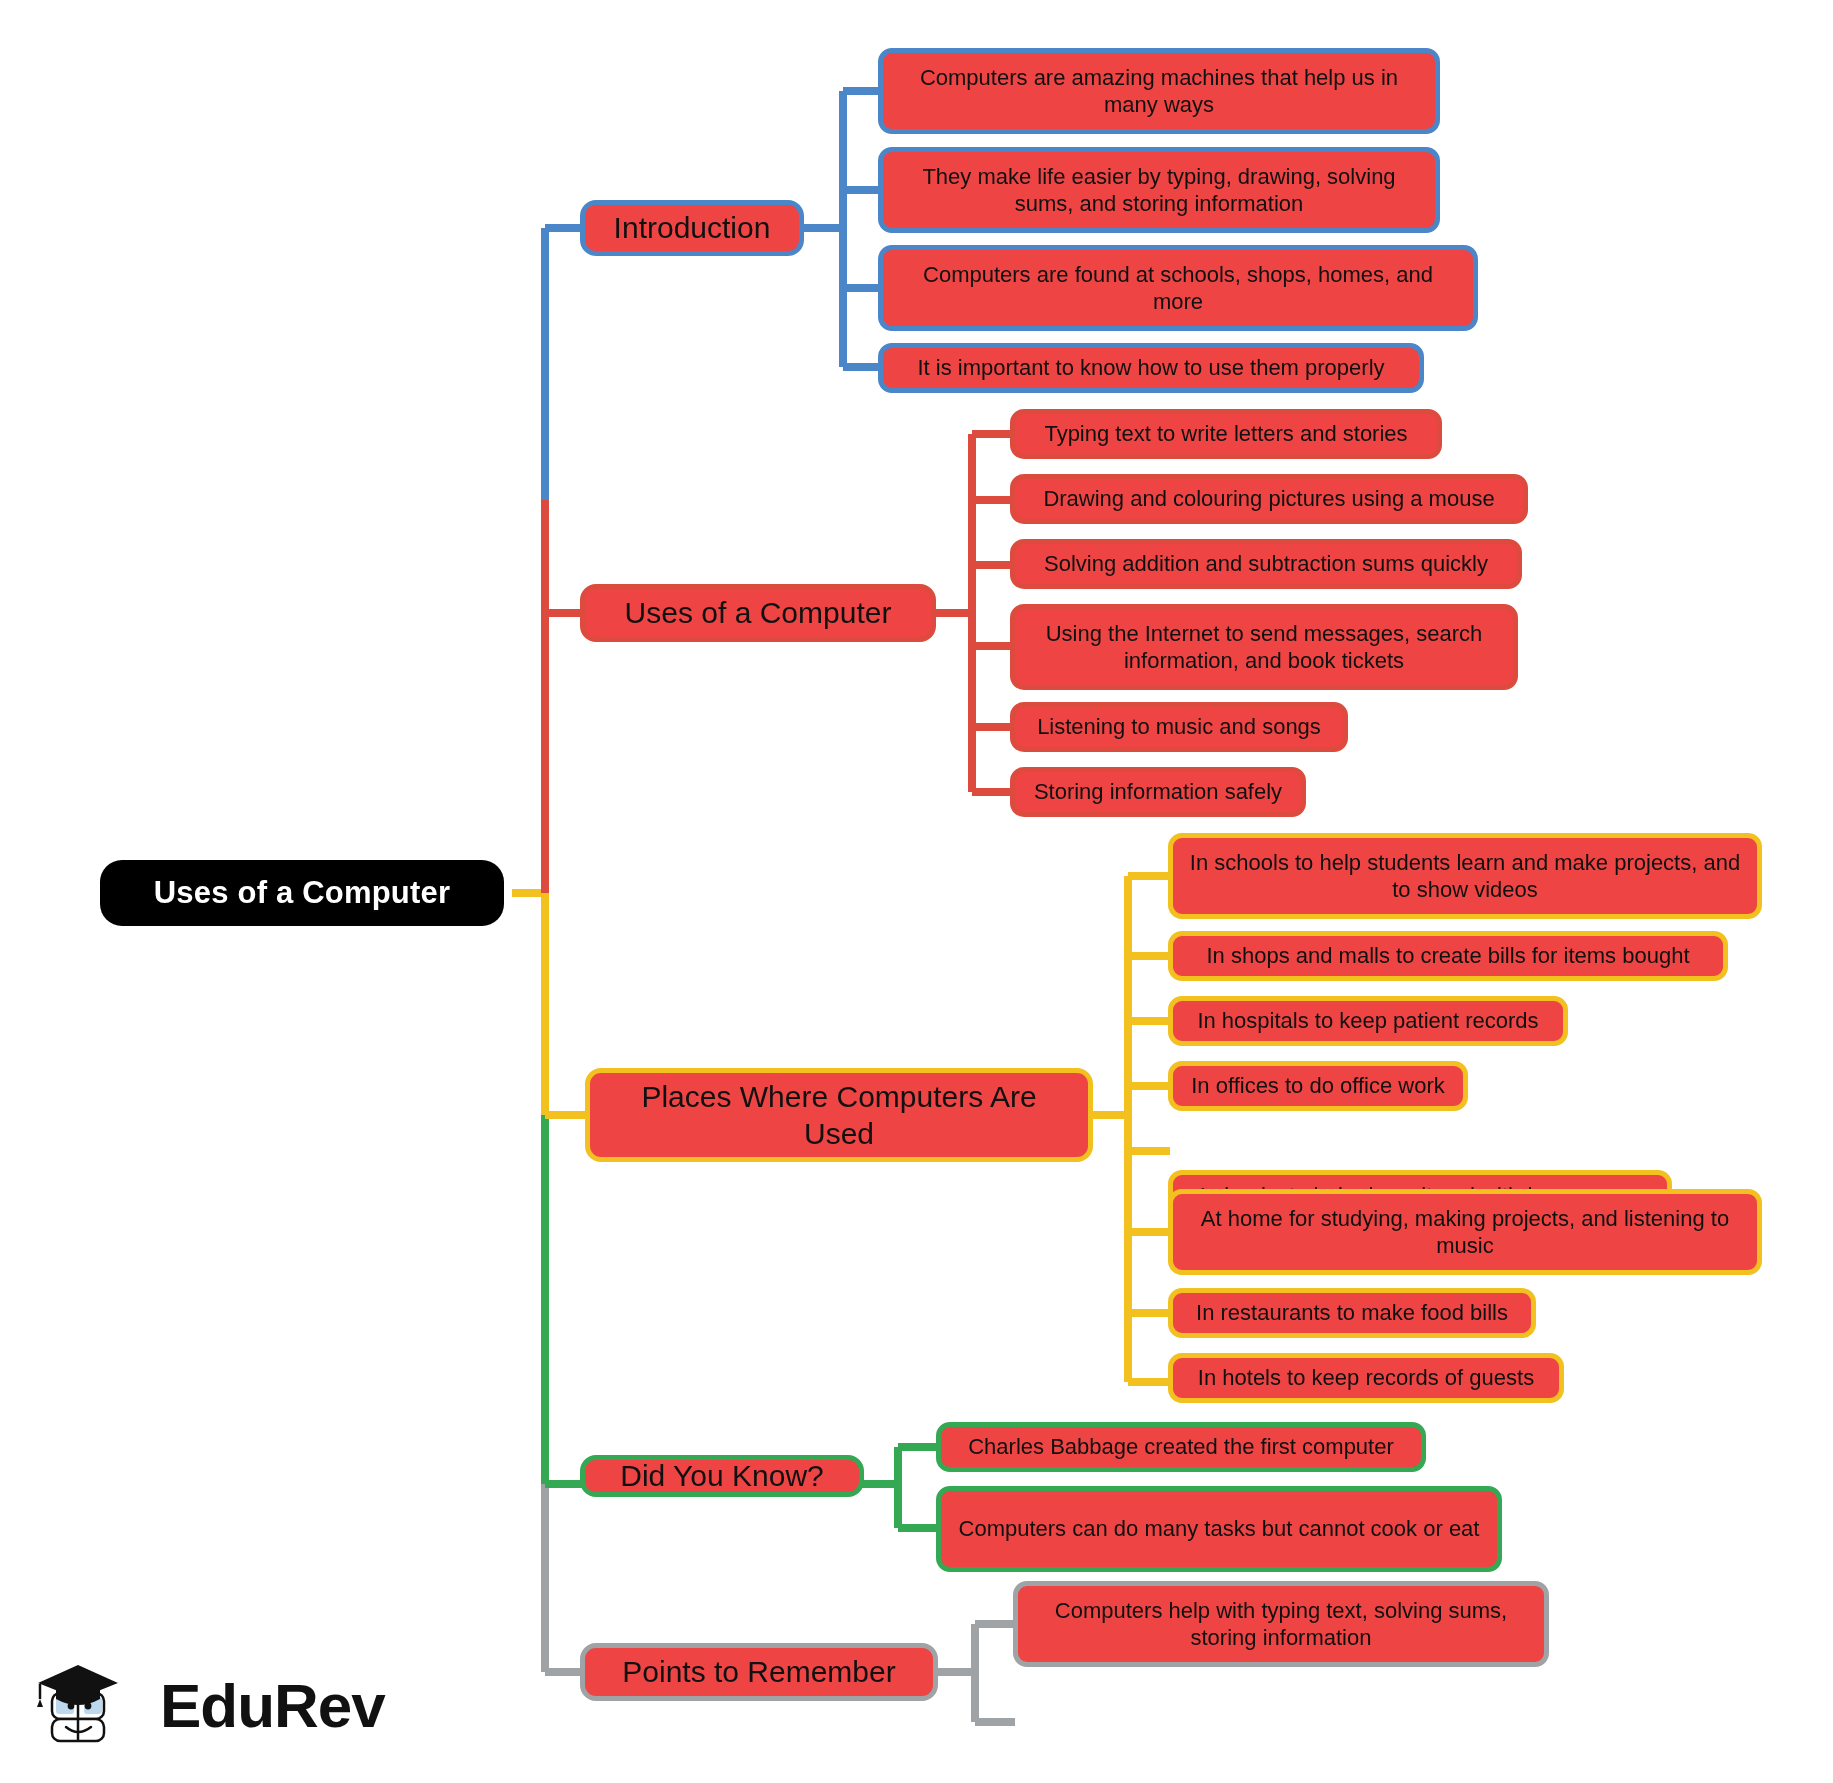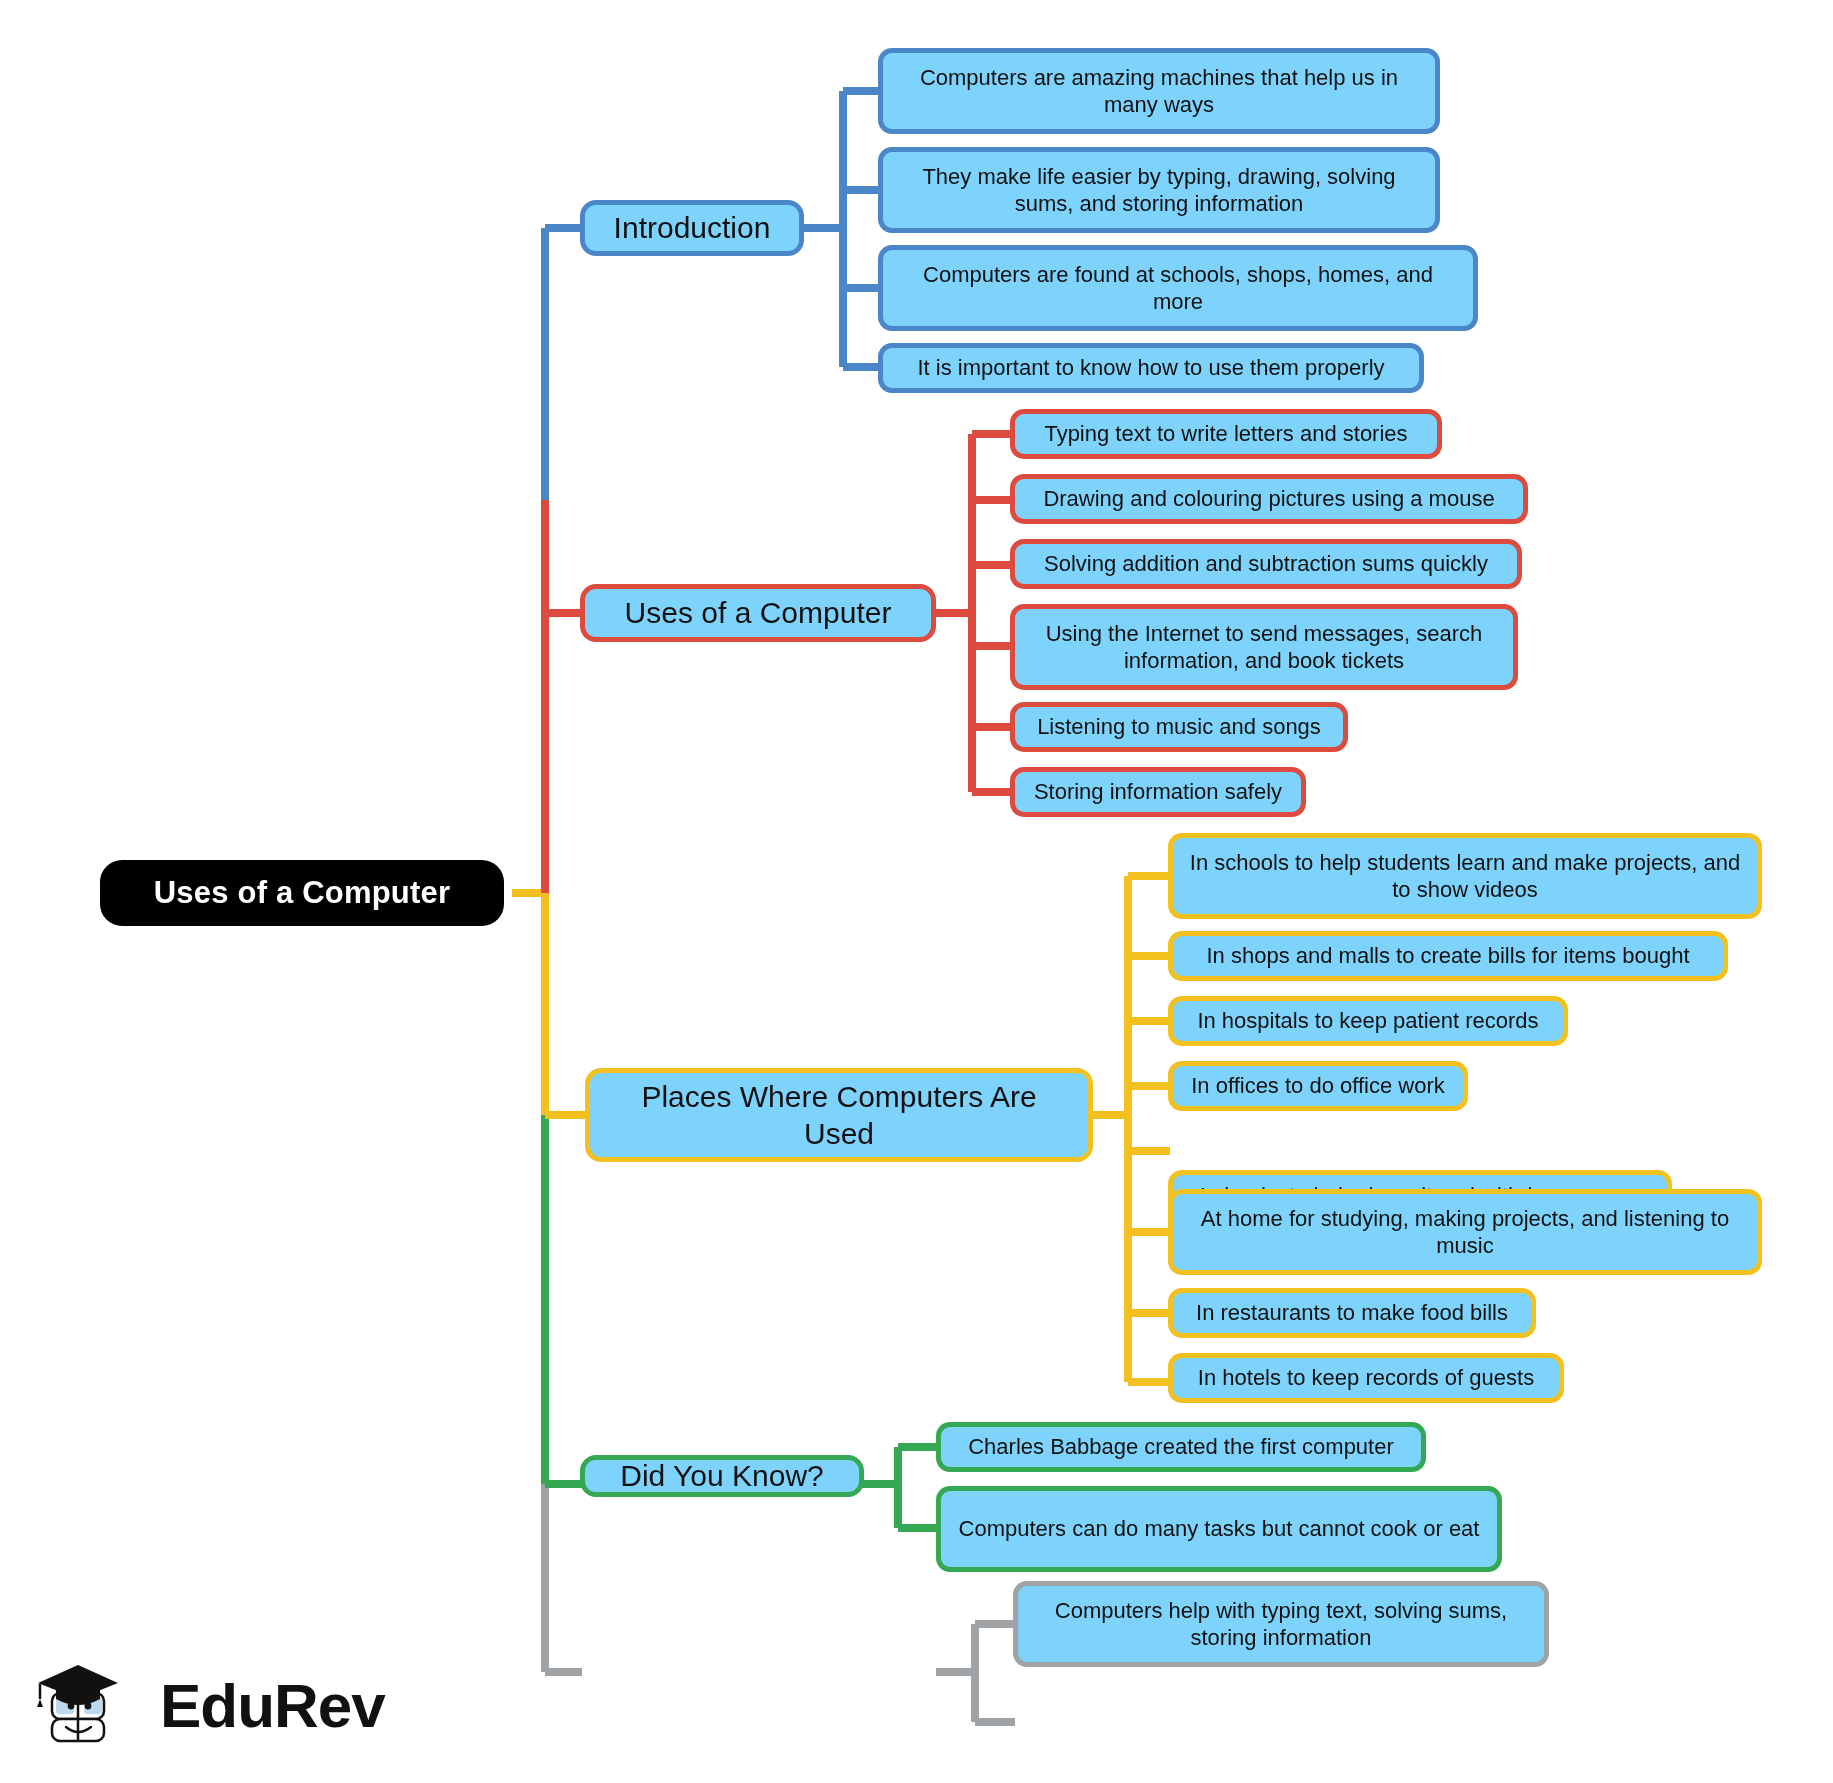--- a/index.html
+++ b/index.html
@@ -22,21 +22,21 @@
     position: absolute;
     left: 0; top: 0;
     width: 1833px;
     height: 1783px;
     pointer-events: none;
   }
   
   .node {
     position: absolute;
     box-sizing: border-box;
-    background: #7dd3fc;
+    background: #ef4444;
     border-style: solid;
     display: flex;
     align-items: center;
     justify-content: center;
     text-align: center;
     color: #111111;
     line-height: 1.25;
   }
   .root {
     background: #000000;
@@ -226,20 +226,23 @@
     <span>Did You Know?</span>
   </div>
 
   <div class="node leaf c-green" style="left:936px; top:1422px; width:490px; height:50px;">
     <span>Charles Babbage created the first computer</span>
   </div>
   <div class="node leaf c-green" style="left:936px; top:1486px; width:566px; height:86px;">
     <span>Computers can do many tasks but cannot cook or eat</span>
   </div>
 
+  <div class="node branch c-gray" style="left:580px; top:1643px; width:358px; height:58px;">
+    <span>Points to Remember</span>
+  </div>
 
   <div class="node leaf c-gray" style="left:1013px; top:1581px; width:536px; height:86px;">
     <span>Computers help with typing text, solving sums, storing information</span>
   </div>
 
   <div id="logo">
     <svg class="logo-mark" viewBox="0 0 100 100" xmlns="http://www.w3.org/2000/svg">
 
       <rect x="22" y="38" width="52" height="26" rx="8" fill="#ffffff" stroke="#111111" stroke-width="2.5"></rect>
       <rect x="26" y="42" width="18" height="17" rx="3" fill="#bcd9ef"></rect>

